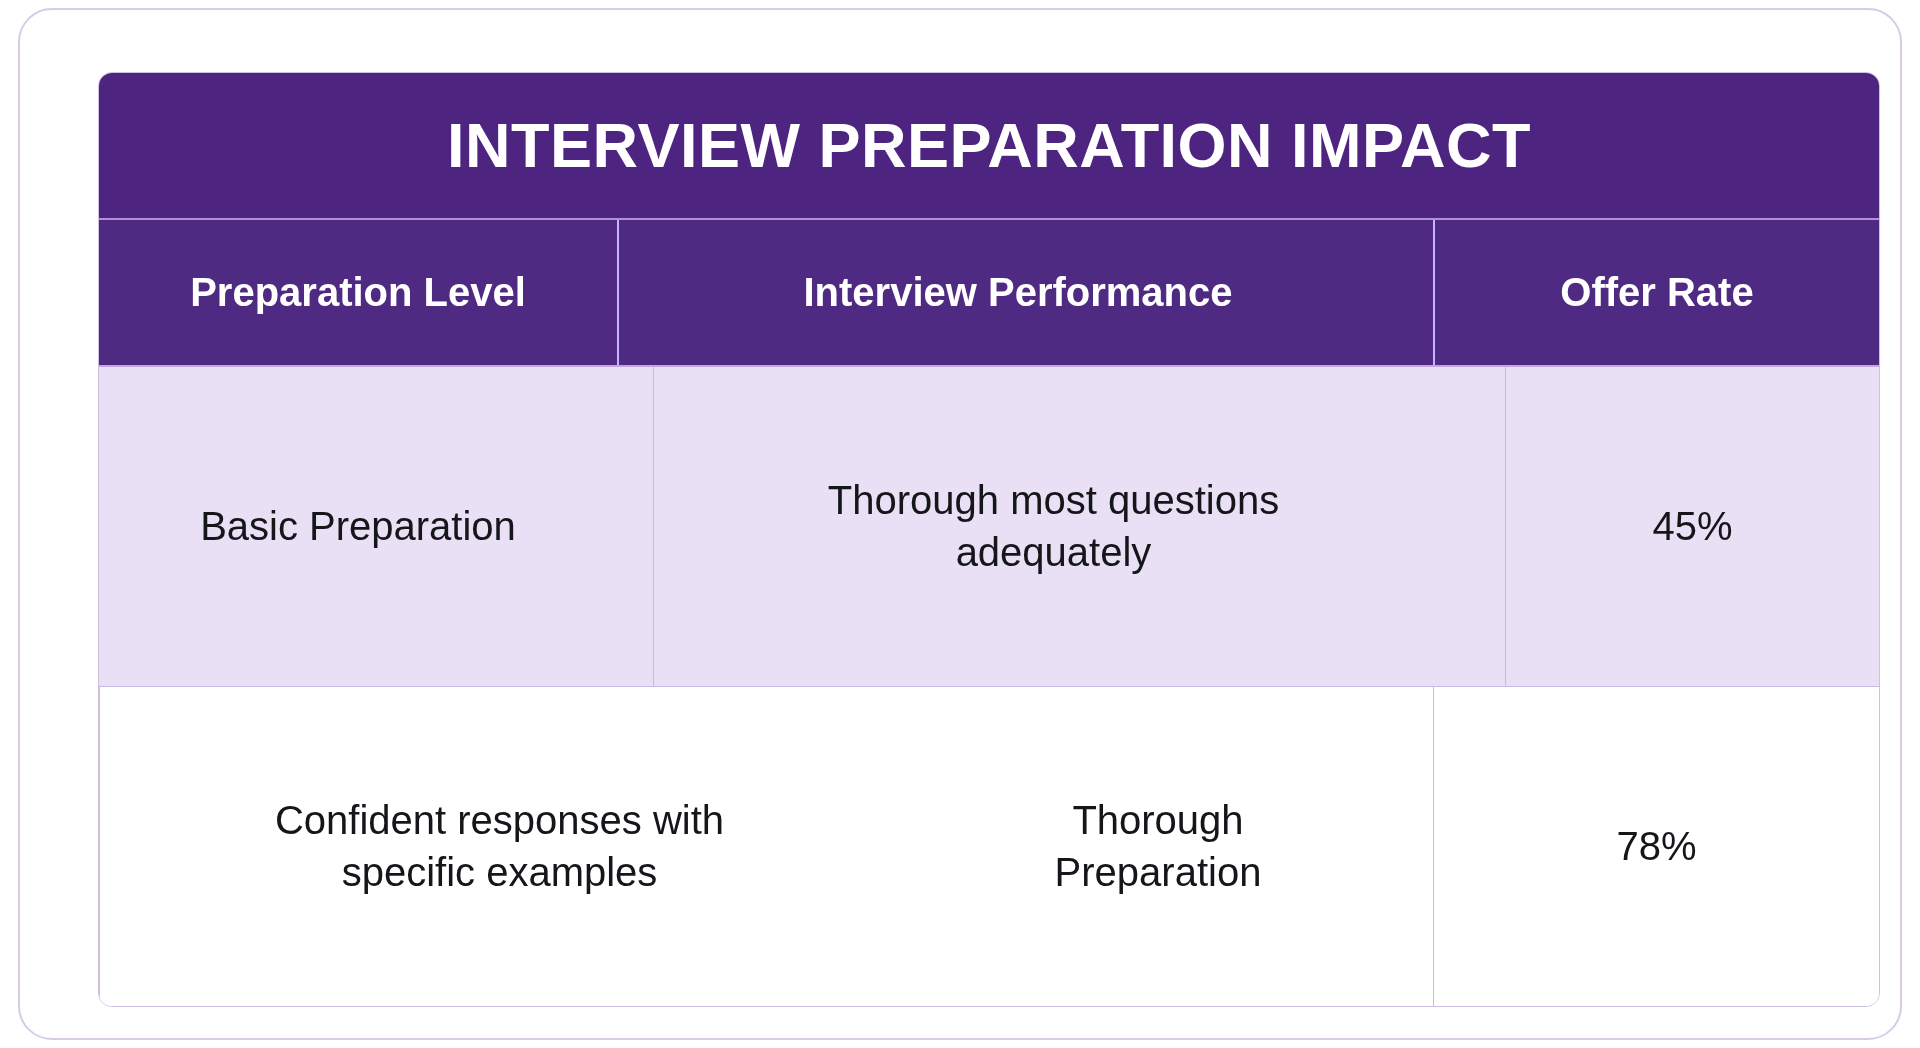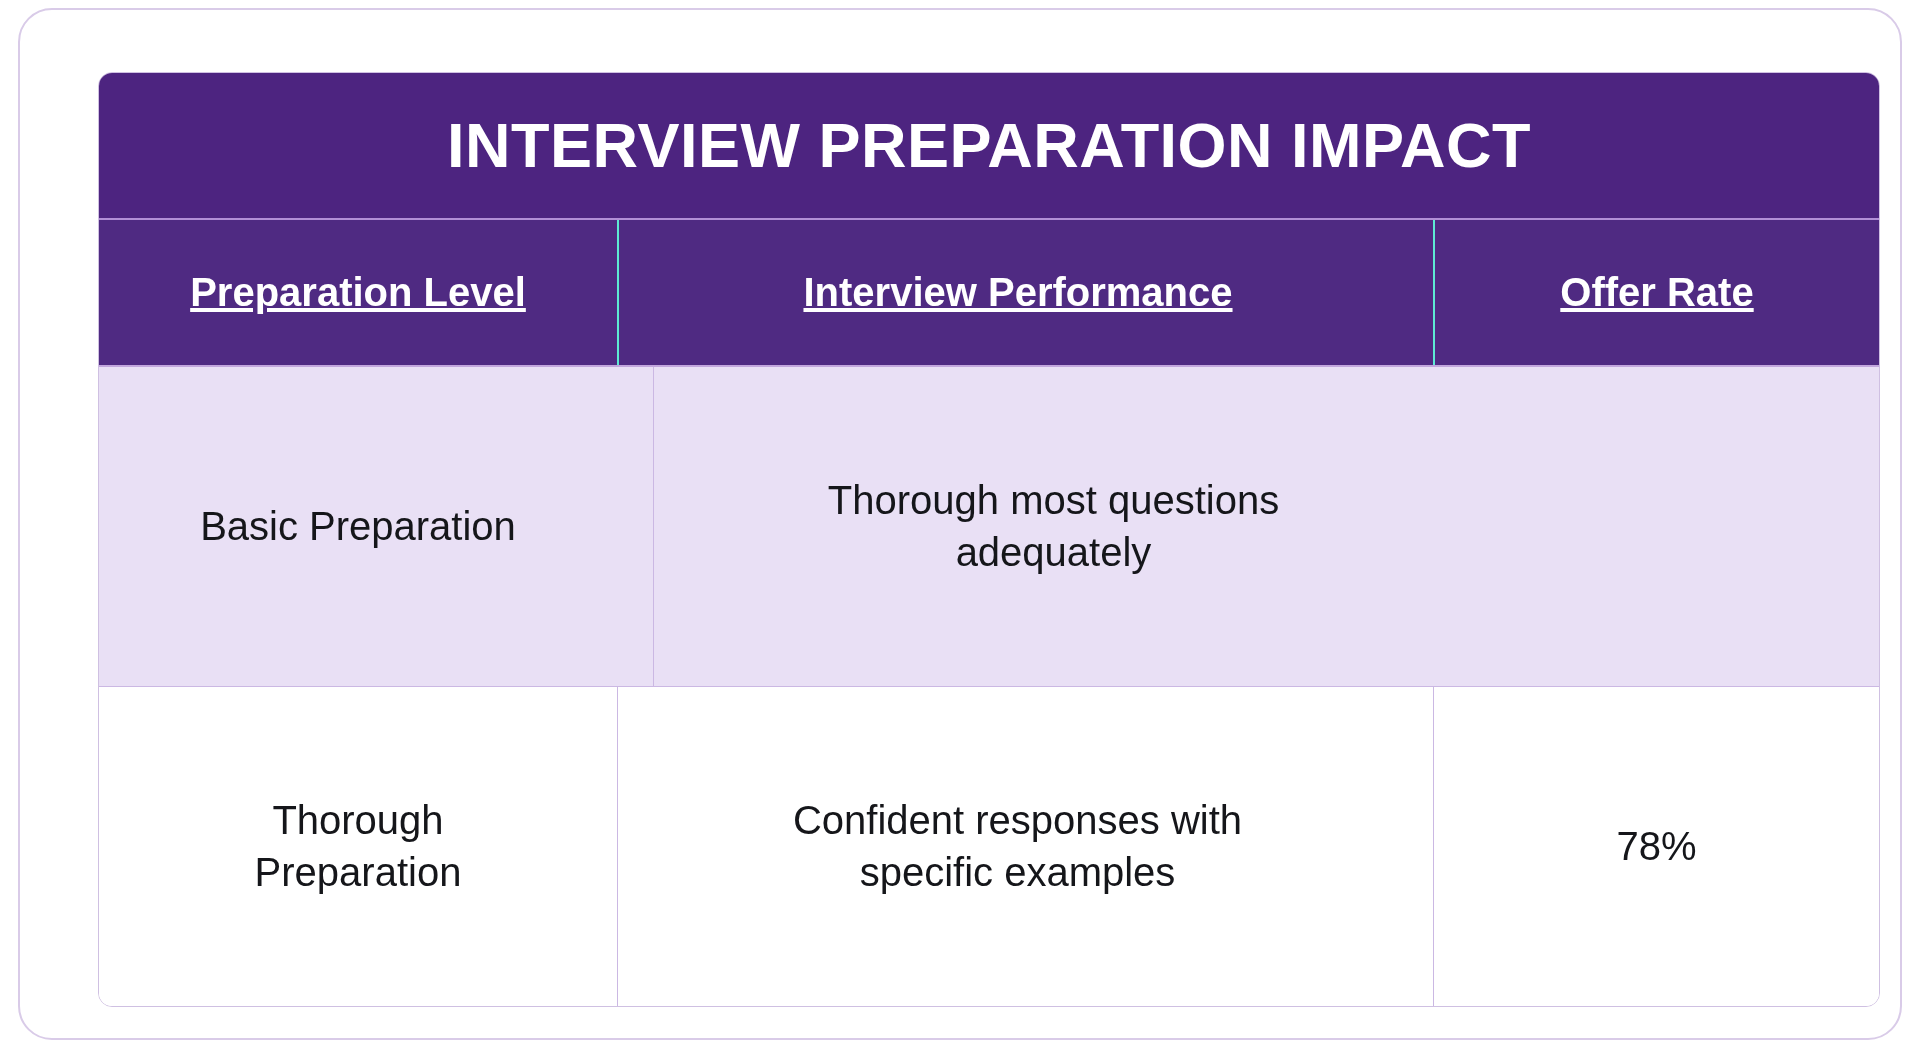--- a/index.html
+++ b/index.html
@@ -81,30 +81,29 @@
   .header-cell {
     display: flex;
     align-items: center;
     justify-content: center;
     color: #ffffff;
     font-size: 40px;
     font-weight: 700;
     text-align: center;
     box-sizing: border-box;
     padding: 0 14px;
-    text-decoration: underline;
   }
 
   .col-1 { flex: 0 0 518px; }
   .col-2 { flex: 0 0 800px; }
   .col-3 { flex: 1 1 auto; margin-left: 16px; }
 
   .header-cell.col-2,
   .header-cell.col-3 {
-    border-left: 2px solid #5eead4;
+    border-left: 2px solid #c4b5fd;
   }
 
   
   .body-row {
     flex: 1 1 0;
     display: flex;
     border-bottom: 1px solid #cbb8e3;
     background: #ffffff;
   }
 
@@ -168,31 +167,34 @@
 
 
       <div class="body-row alt">
         <div class="body-cell col-1">
           <span class="cell-text">Basic Preparation</span>
         </div>
         <div class="body-cell col-2">
           <span class="cell-text">Thorough most questions
 adequately</span>
         </div>
+        <div class="body-cell col-3">
+          <span class="cell-text">45%</span>
+        </div>
       </div>
 
       <div class="body-row">
+        <div class="body-cell col-2">
+          <span class="cell-text">Confident responses with
+specific examples</span>
+        </div>
         <div class="body-cell col-1">
           <span class="cell-text">Thorough
 Preparation</span>
         </div>
-        <div class="body-cell col-2">
-          <span class="cell-text">Confident responses with
-specific examples</span>
-        </div>
         <div class="body-cell col-3">
           <span class="cell-text">78%</span>
         </div>
       </div>
 
     </div>
   </div>
 </div>
 
 </body></html>

